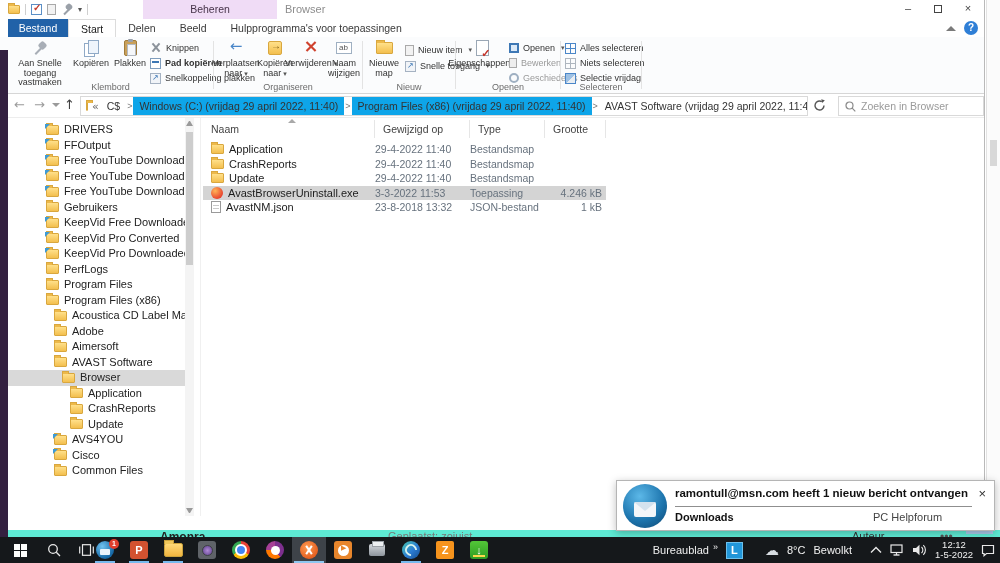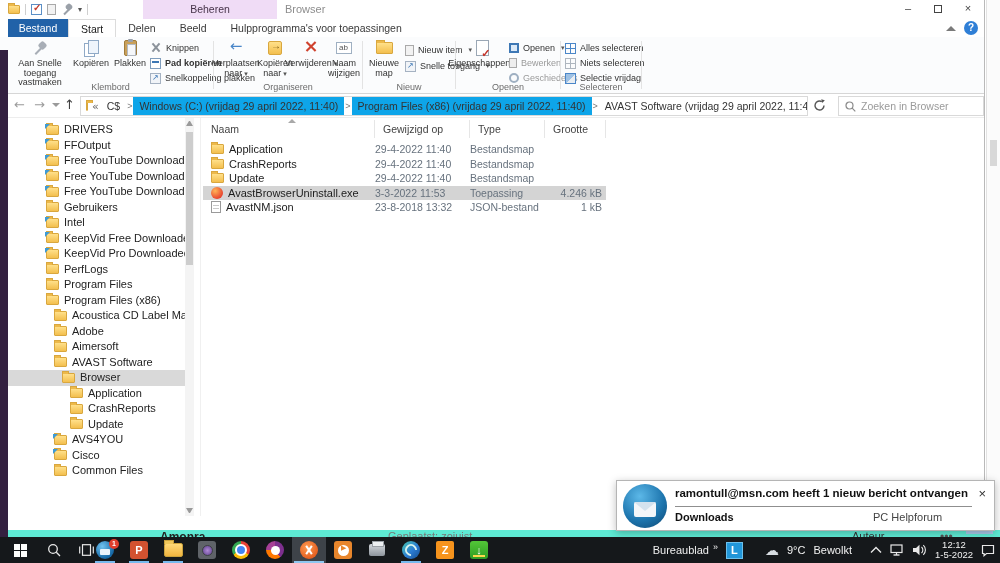--- a/index.html
+++ b/index.html
@@ -432,25 +432,25 @@
           <div class="tree-item" style="padding-left: 38px;">
             <span class="folder shortcut"></span>
             <span class="tree-label">Free YouTube Downloader Recorded</span>
           </div>
           <div class="tree-item" style="padding-left: 38px;">
             <span class="folder"></span>
             <span class="tree-label">Gebruikers</span>
           </div>
           <div class="tree-item" style="padding-left: 38px;">
             <span class="folder shortcut"></span>
-            <span class="tree-label">Intel</span>
-          </div>
-          <div class="tree-item" style="padding-left: 38px;">
-            <span class="folder shortcut"></span>
             <span class="tree-label">KeepVid Free Downloaded</span>
+          </div>
+          <div class="tree-item" style="padding-left: 38px;">
+            <span class="folder shortcut"></span>
+            <span class="tree-label">KeepVid Pro Converted</span>
           </div>
           <div class="tree-item" style="padding-left: 38px;">
             <span class="folder shortcut"></span>
             <span class="tree-label">KeepVid Pro Downloaded</span>
           </div>
           <div class="tree-item" style="padding-left: 38px;">
             <span class="folder"></span>
             <span class="tree-label">PerfLogs</span>
           </div>
           <div class="tree-item" style="padding-left: 38px;">
@@ -656,21 +656,21 @@
         <div class="tbcell">
           <span class="tbicon tb-free-downloader"></span>
         </div>
       </div>
     <div class="tray">
       <span class="tray-label">Bureaublad</span>
       <span class="tray-more">»</span>
       <span class="l-icon">L</span>
       <span style="width:6px;"></span>
       <span class="cloud">☁</span>
-      <span class="tray-temp">9°C</span>
+      <span class="tray-temp">8°C</span>
       <span class="tray-cond">Bewolkt</span>
       <span style="width:2px;"></span>
       <svg width="12" height="8" viewBox="0 0 12 8">
           <polyline points="1,6.5 6,1.5 11,6.5" fill="none" stroke="#e8e8e8" stroke-width="1.4"></polyline>
         </svg>
       <svg width="15" height="12" viewBox="0 0 15 12">
           <rect x="1" y="1" width="11" height="7.5" fill="none" stroke="#e8e8e8" stroke-width="1.2"></rect>
           <line x1="3.5" y1="11" x2="9.5" y2="11" stroke="#e8e8e8" stroke-width="1.4"></line>
           <line x1="6.5" y1="8.5" x2="6.5" y2="11" stroke="#e8e8e8" stroke-width="1.2"></line>
         </svg>

